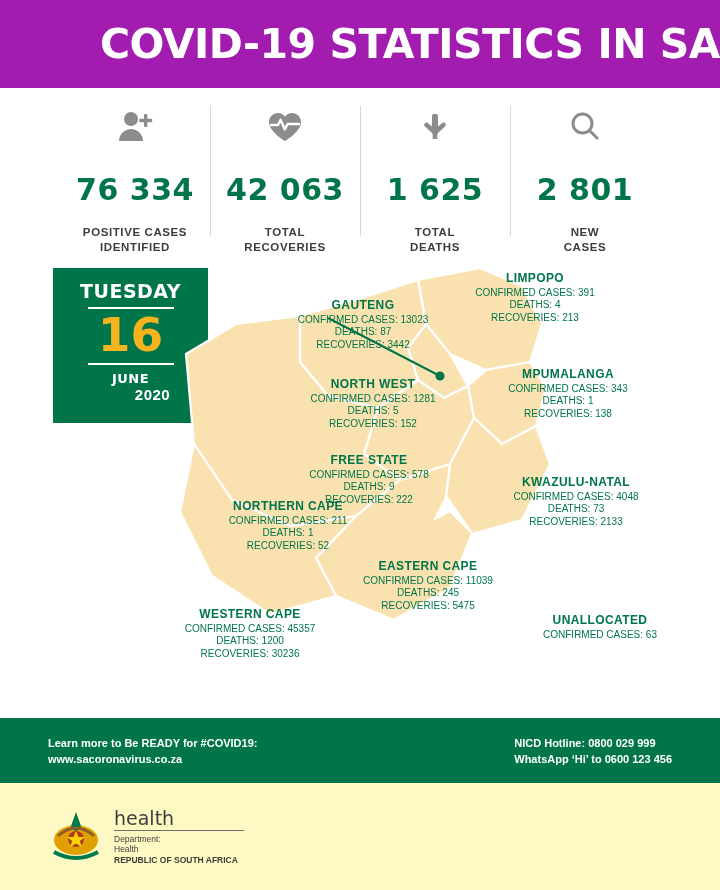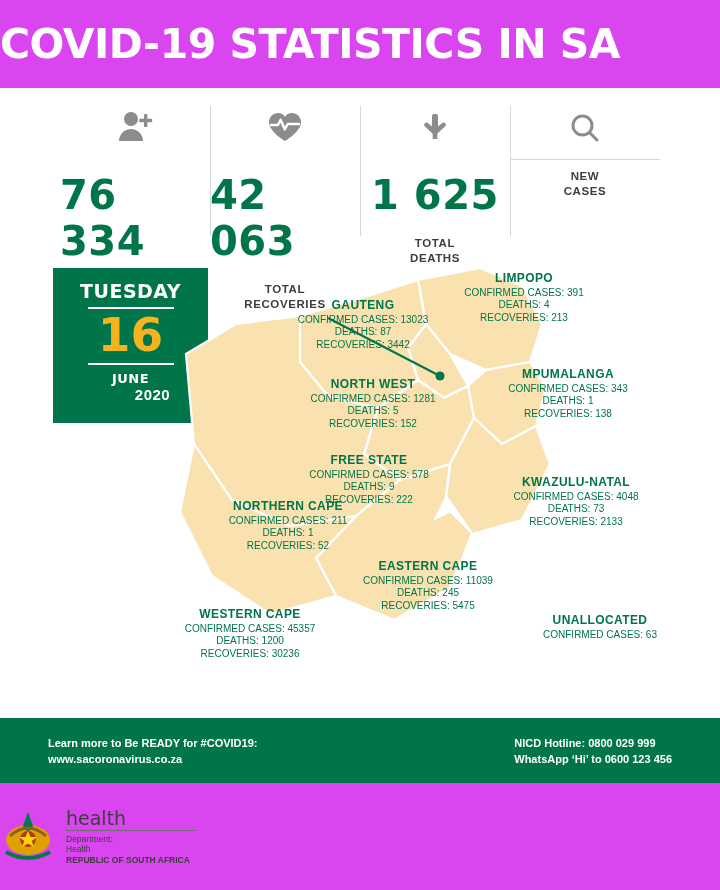--- a/index.html
+++ b/index.html
@@ -6,25 +6,25 @@
   body {
     width: 720px; height: 890px;
     background: #ffffff;
     font-family: "Liberation Sans", sans-serif;
     overflow: hidden;
     position: relative;
   }
 
   
   .header {
-    background: #d946ef;
+    background: #a21caf;
     height: 88px;
     display: flex;
     align-items: center;
-    justify-content: flex-start;
+    justify-content: flex-end;
   }
   .header h1 {
     color: #ffffff;
     font-size: 41px;
     font-weight: bold;
     letter-spacing: -0.5px;
     font-family: "DejaVu Sans", sans-serif;
     white-space: nowrap;
   }
 
@@ -51,21 +51,21 @@
   }
   .stat-icon {
     height: 42px;
     display: flex;
     align-items: center;
     justify-content: center;
     color: #8c8c8c;
   }
   .stat-num {
     color: #00754a;
-    font-size: 40px;
+    font-size: 30px;
     font-weight: bold;
     font-family: "DejaVu Sans", sans-serif;
     margin-top: 26px;
     letter-spacing: 0.5px;
   }
   .stat-rule {
     width: 100%;
     height: 1px;
     background: #d7d7d7;
     margin: 9px 0 9px 0;
@@ -165,23 +165,24 @@
     padding: 12px 48px;
   }
   .footbar .left { font-size: 11px; font-weight: bold; line-height: 16px; }
   .footbar .right { font-size: 11px; font-weight: bold; line-height: 16px; text-align: left; }
 
   
   .logofoot {
     position: absolute;
     left: 0; top: 783px;
     width: 720px; height: 107px;
-    background: #d946ef;
+    background: #fef9c3;
     display: flex;
     align-items: center;
+    padding-left: 48px;
   }
   .coat { width: 56px; height: 62px; position: relative; }
   .logotext { margin-left: 10px; }
   .logotext .health {
     font-size: 19px; color: #3d3d3d; font-weight: normal;
     font-family: "DejaVu Sans", sans-serif; line-height: 20px;
   }
   .logotext .rule { width: 130px; height: 1px; background: #6d6d6d; margin: 2px 0 3px 0; }
   .logotext .dept { font-size: 8.5px; color: #3d3d3d; line-height: 10.5px; }
   .logotext .rsa { font-size: 8.5px; color: #3d3d3d; font-weight: bold; line-height: 11px; }
@@ -242,20 +243,21 @@
     </div>
   </div>
 
   <div class="stat">
     <div class="stat-icon">
       <svg width="40" height="38" viewBox="0 0 40 38" fill="none" stroke="#8c8c8c" stroke-width="3">
         <circle cx="17.5" cy="15.5" r="9.5"></circle>
         <line x1="24.5" y1="22.5" x2="32" y2="30" stroke-linecap="round"></line>
       </svg>
     </div>
+    <div class="stat-num">2 801</div>
     <div class="stat-rule"></div>
     <div class="stat-label">
       <div>NEW</div>
       <div>CASES</div>
     </div>
   </div>
 </div>
 
 <div class="middle">
 
@@ -298,21 +300,21 @@
     </svg>
   </div>
 
   <div class="prov" style="left:278px; top:24px; width:170px;margin-top:17px;">
     <div class="pname">GAUTENG</div>
     <div class="pline">CONFIRMED CASES: 13023</div>
     <div class="pline">DEATHS: 87</div>
     <div class="pline">RECOVERIES: 3442</div>
   </div>
 
-  <div class="prov" style="left:444px; top:14px; width:160px;">
+  <div class="prov" style="left:455px; top:14px; width:160px;">
     <div class="pname">LIMPOPO</div>
     <div class="pline">CONFIRMED CASES: 391</div>
     <div class="pline">DEATHS: 4</div>
     <div class="pline">RECOVERIES: 213</div>
   </div>
 
   <div class="prov" style="left:478px; top:110px; width:180px;">
     <div class="pname">MPUMALANGA</div>
     <div class="pline">CONFIRMED CASES: 343</div>
     <div class="pline">DEATHS: 1</div>

